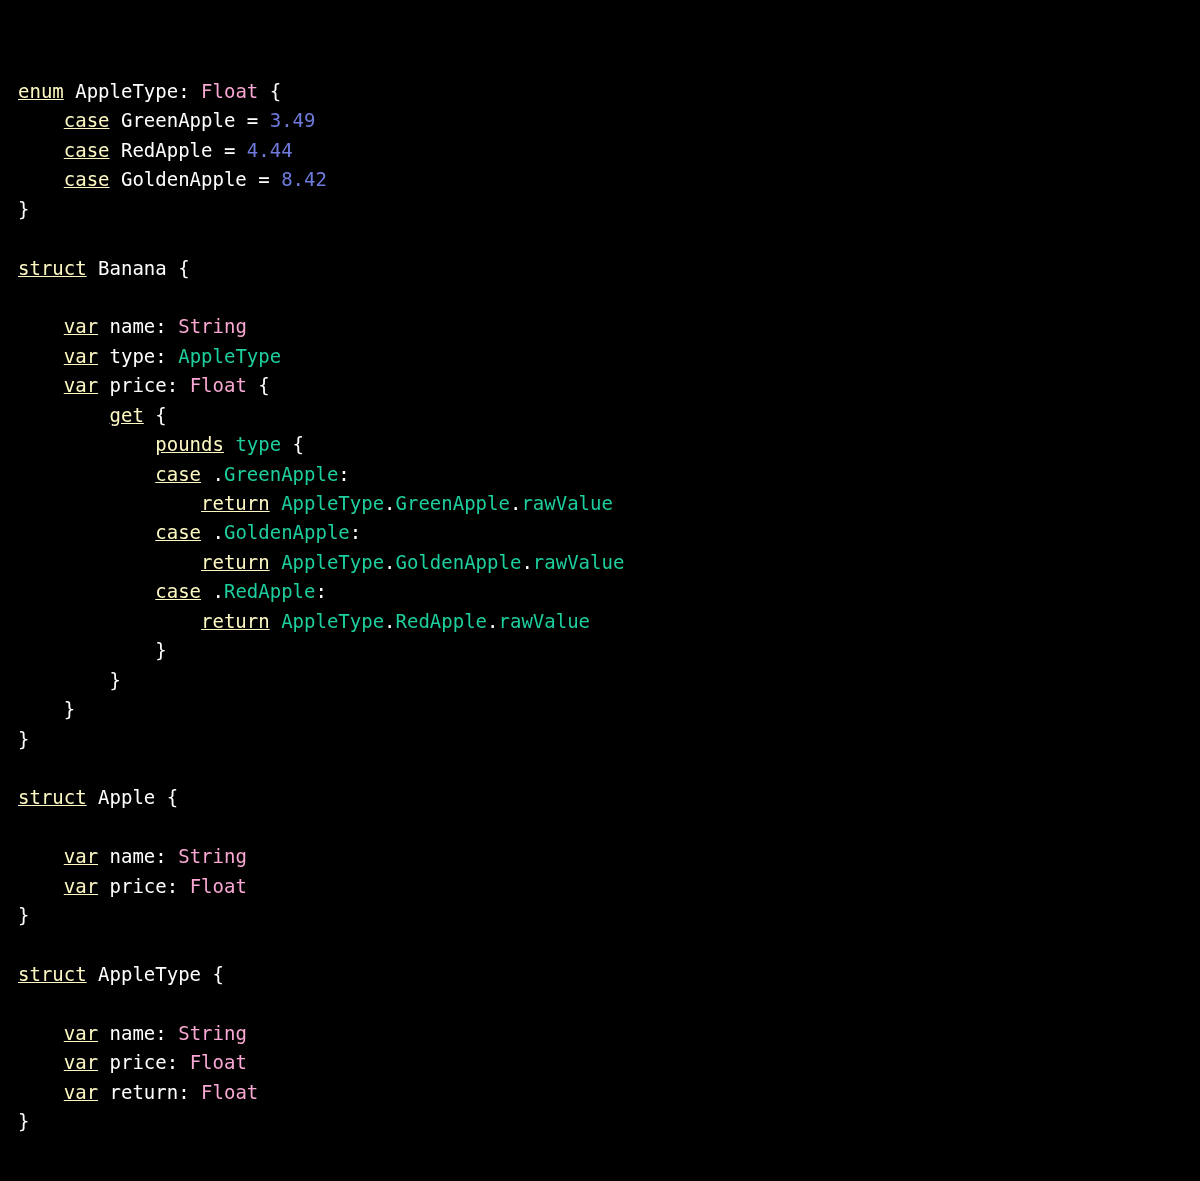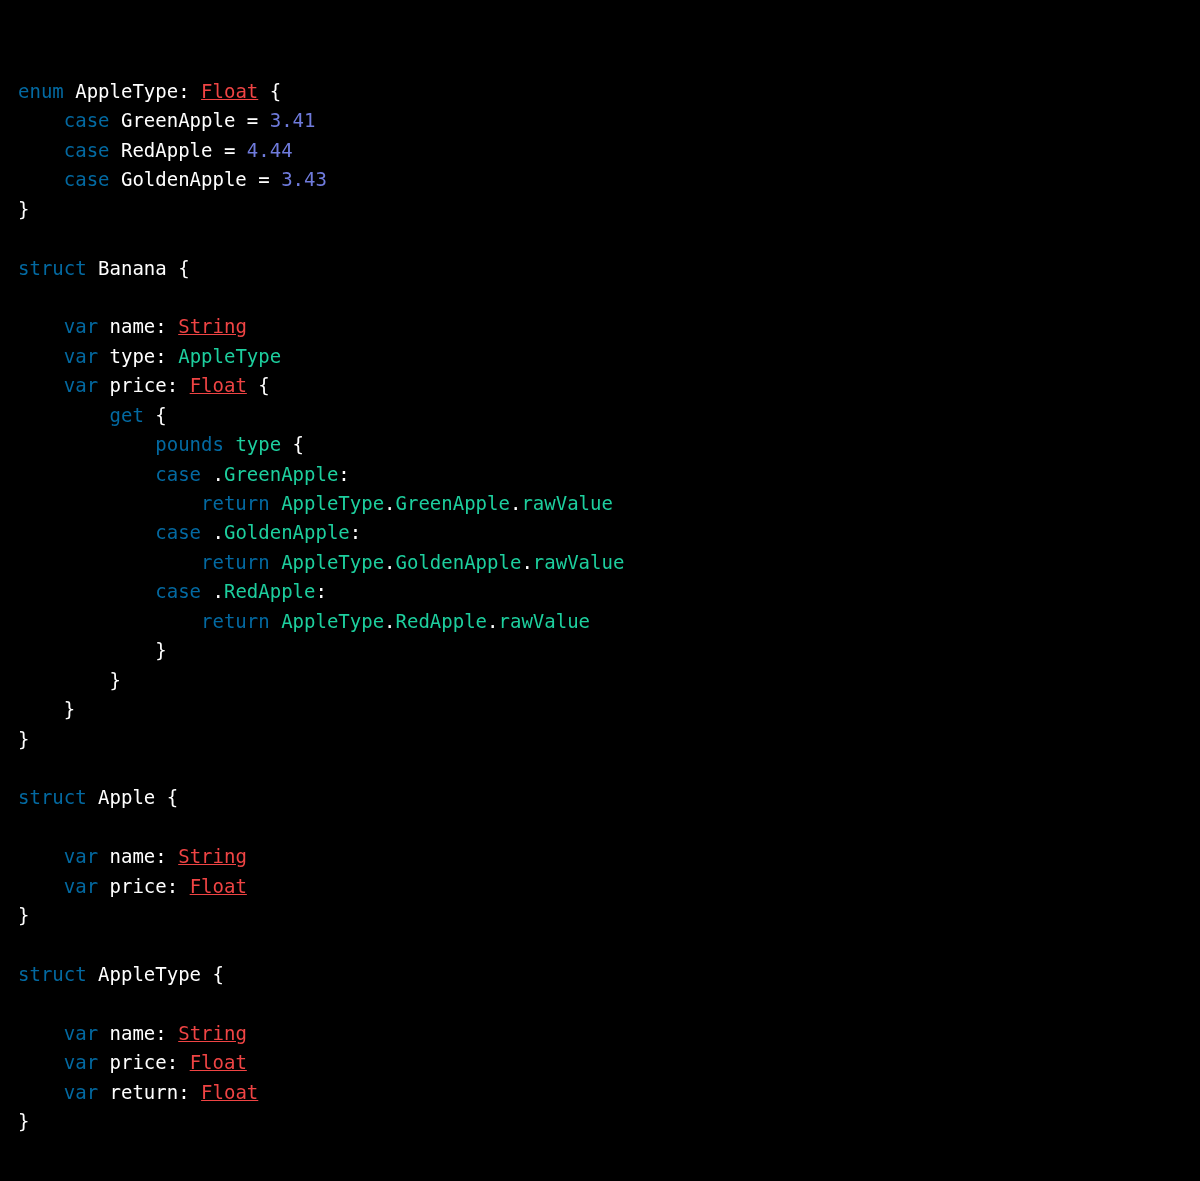--- a/index.html
+++ b/index.html
@@ -5,34 +5,34 @@
   body {
     background: #000000;
     margin: 0;
     padding: 18px;
     font-family: "SF Mono", Menlo, Monaco, Consolas, monospace;
     font-size: 19px;
     line-height: 1.55;
     color: #ffffff;
     white-space: pre;
   }
-  .c-keyword { color: #0369a1; }
-  .c-type    { color: #ef4444; text-decoration: underline; }
+  .c-keyword { color: #fef9c3; text-decoration: underline; }
+  .c-type    { color: #f9a8d4; }
   .c-enum    { color: #1dcf9e; }
   .c-number  { color: #6f7bdc; }
   .c-punct   { color: #ffffff; }
   .c-ident   { color: #ffffff; }
 </style>
 </head>
 <body>
 
 <div><span class="c-keyword">enum</span> <span class="c-ident">AppleType</span><span class="c-punct">: </span><span class="c-type">Float</span><span class="c-punct"> {</span>
-    <span class="c-keyword">case</span> <span class="c-ident">GreenApple</span><span class="c-punct"> = </span><span class="c-number">3.41</span>
+    <span class="c-keyword">case</span> <span class="c-ident">GreenApple</span><span class="c-punct"> = </span><span class="c-number">3.49</span>
     <span class="c-keyword">case</span> <span class="c-ident">RedApple</span><span class="c-punct"> = </span><span class="c-number">4.44</span>
-    <span class="c-keyword">case</span> <span class="c-ident">GoldenApple</span><span class="c-punct"> = </span><span class="c-number">3.43</span>
+    <span class="c-keyword">case</span> <span class="c-ident">GoldenApple</span><span class="c-punct"> = </span><span class="c-number">8.42</span>
 <span class="c-punct">}</span>
 
 <span class="c-keyword">struct</span> <span class="c-ident">Banana</span><span class="c-punct"> {</span>
 
     <span class="c-keyword">var</span> <span class="c-ident">name</span><span class="c-punct">: </span><span class="c-type">String</span>
     <span class="c-keyword">var</span> <span class="c-ident">type</span><span class="c-punct">: </span><span class="c-enum">AppleType</span>
     <span class="c-keyword">var</span> <span class="c-ident">price</span><span class="c-punct">: </span><span class="c-type">Float</span><span class="c-punct"> {</span>
         <span class="c-keyword">get</span><span class="c-punct"> {</span>
             <span class="c-keyword">pounds</span> <span class="c-enum">type</span><span class="c-punct"> {</span>
             <span class="c-keyword">case</span><span class="c-punct"> .</span><span class="c-enum">GreenApple</span><span class="c-punct">:</span>

